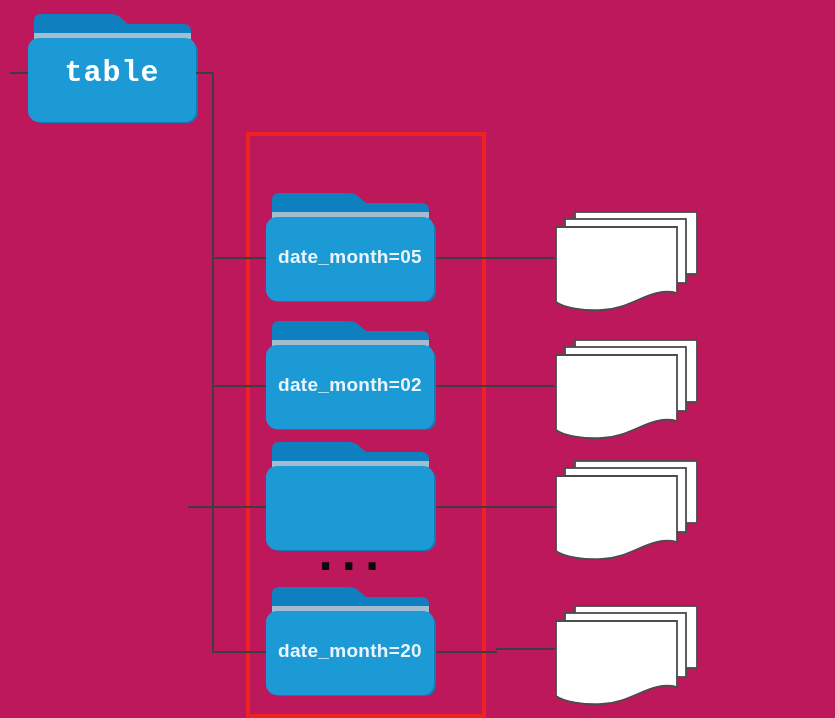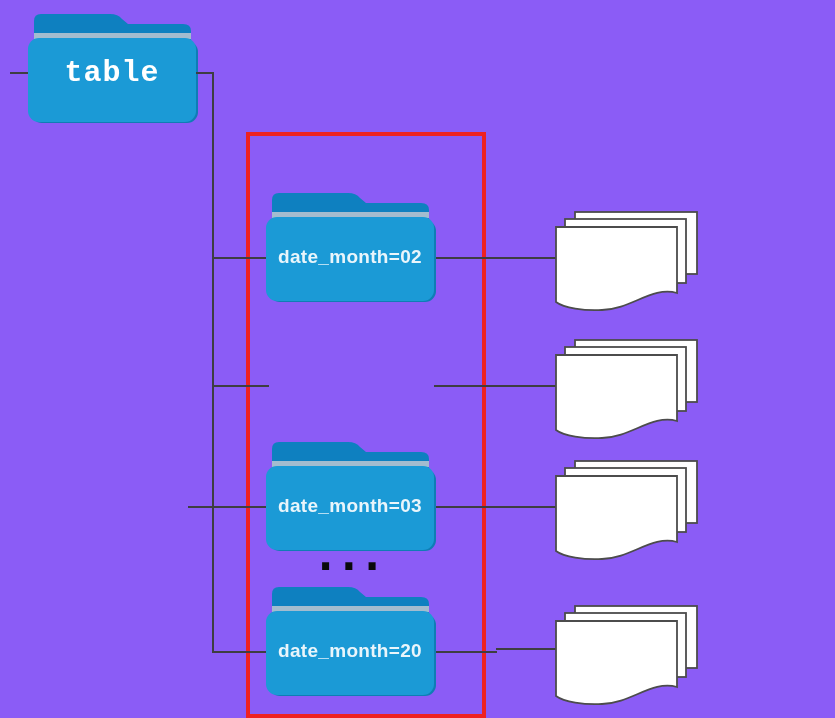--- a/index.html
+++ b/index.html
@@ -1,19 +1,19 @@
 <!DOCTYPE html>
 <html><head>
 <meta charset="utf-8">
 <style>
   html,body{margin:0;padding:0;background:#ffffff;}
   #canvas{
     position:relative;
     width:835px;height:718px;
-    background:#8b5cf6;
+    background:#be185d;
     font-family:"Liberation Sans", sans-serif;
     overflow:hidden;
   }
   
   .h-line{position:absolute;height:2px;background:#3e3e41;}
   .v-line{position:absolute;width:2px;background:#3e3e41;}
   
   .red-box{
     position:absolute;left:246px;top:132px;width:232px;height:578px;
     border:4px solid #ee2222;background:transparent;
@@ -85,29 +85,34 @@
   <div class="h-line" style="left:434px;top:257px;width:122px;"></div>
   <div class="h-line" style="left:434px;top:385px;width:122px;"></div>
   <div class="h-line" style="left:434px;top:506px;width:122px;"></div>
   <div class="h-line" style="left:434px;top:651px;width:63px;"></div>
   <div class="h-line" style="left:496px;top:648px;width:60px;"></div>
 
   <div class="folder" style="left:262px;top:189px;">
     <svg viewBox="0 0 175 114">
         <use href="#folder-shape"></use>
       </svg>
+    <span class="folder-label">date_month=05</span>
+  </div>
+
+  <div class="folder" style="left:262px;top:317px;">
+    <svg viewBox="0 0 175 114">
+        <use href="#folder-shape"></use>
+      </svg>
     <span class="folder-label">date_month=02</span>
   </div>
-
 
   <div class="folder" style="left:262px;top:438px;">
     <svg viewBox="0 0 175 114">
         <use href="#folder-shape"></use>
       </svg>
-    <span class="folder-label">date_month=03</span>
   </div>
 
   <div class="ellipsis">...</div>
 
   <div class="folder" style="left:262px;top:583px;">
     <svg viewBox="0 0 175 114">
         <use href="#folder-shape"></use>
       </svg>
     <span class="folder-label">date_month=20</span>
   </div>

